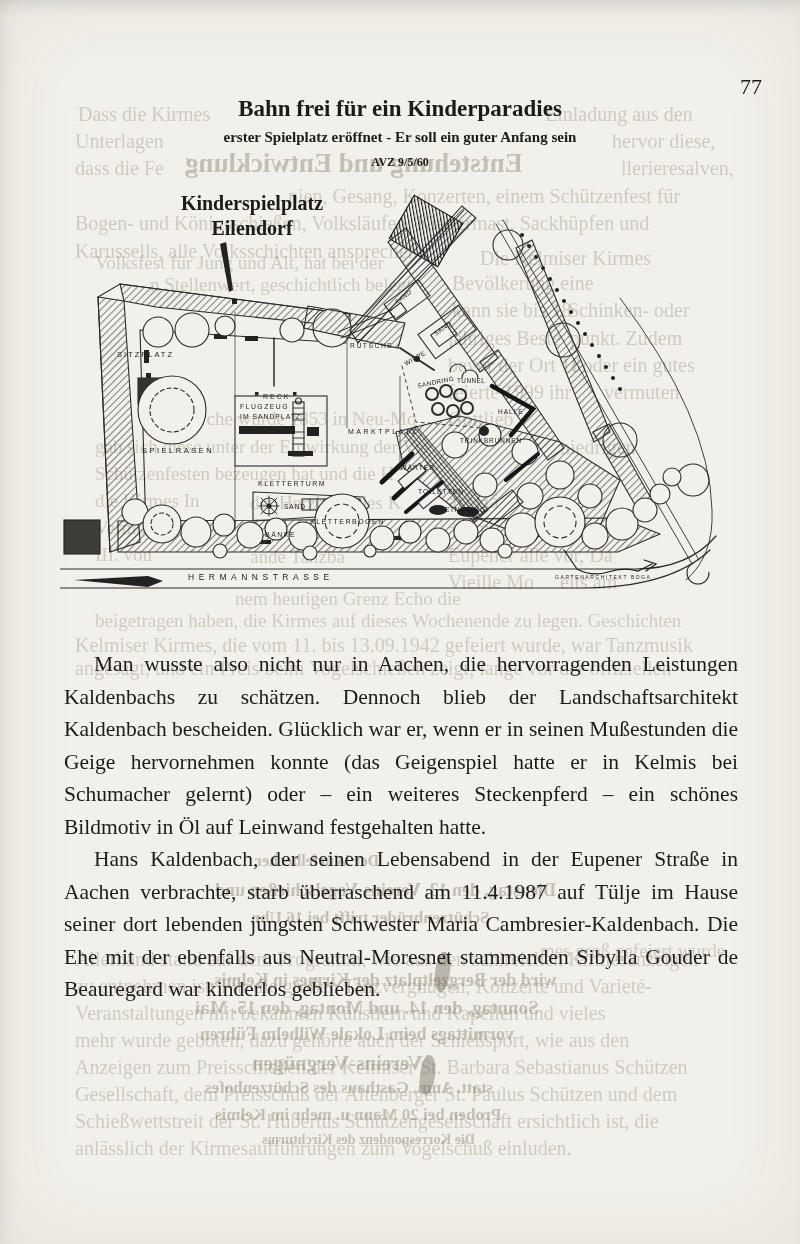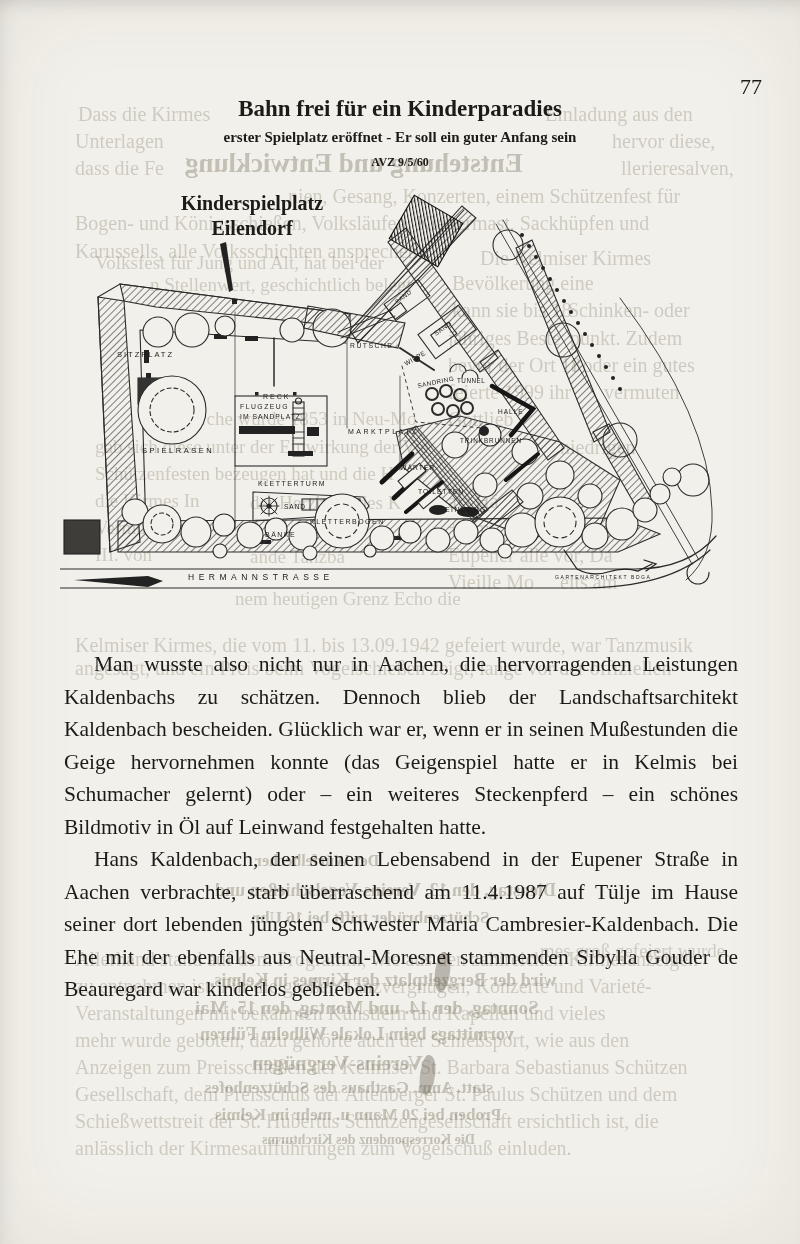--- a/index.html
+++ b/index.html
@@ -62,20 +62,21 @@
       <span class="g" style="left: 250px; top: 492px; font-size: 19px;">der Herzbahn des K</span>
       <span class="g" style="left: 448px; top: 490px;">als Hä</span>
       <span class="g" style="left: 95px; top: 517px; font-size: 19px;">Vermund weil</span>
       <span class="g" style="left: 448px; top: 517px;">+4 m</span>
       <span class="g" style="left: 95px; top: 544px; font-size: 19px;">III. von</span>
       <span class="g" style="left: 250px; top: 546px; font-size: 19px;">ande Tanzba</span>
       <span class="g" style="left: 448px; top: 544px;">Eupener alle vor, Da</span>
       <span class="g" style="left: 448px; top: 571px;">Vieille Mo</span>
       <span class="g" style="left: 560px; top: 571px;">eits am</span>
       <span class="g" style="left: 235px; top: 588px; font-size: 19px;">nem heutigen  Grenz Echo  die</span>
+      <span class="g" style="left: 95px; top: 610px; font-size: 19px;">beigetragen haben, die Kirmes auf dieses Wochenende zu legen. Geschichten</span>
       <span class="g" style="left: 75px; top: 634px;">Kelmiser Kirmes, die vom 11. bis 13.09.1942 gefeiert wurde, war Tanzmusik</span>
       <span class="g" style="left: 75px; top: 657px;">angesagt, und ein Preis beim Vogelschießen zeigt, lange vor der offiziellen</span>
       <span class="g g-m" style="left: 255px; top: 852px; font-size: 16px;">Der Würfelbecher</span>
       <span class="g g-m" style="left: 215px; top: 880px; font-size: 18px;">Dienstag, den 13. Vereins-Vogelschießen und</span>
       <span class="g g-m" style="left: 250px; top: 908px; font-size: 17px;">Schützenbrüder trifft bei 16 Uhr,</span>
       <span class="g" style="left: 540px; top: 940px; font-size: 19px;">mes groß gefeiert wurde.</span>
       <span class="g" style="left: 75px; top: 948px;">Allerhand stand auf dem Programm, wie aus den zahlreichen Kirmesanzeigen</span>
       <span class="g" style="left: 75px; top: 975px;">zu entnehmen ist. Für die großen Tanzvergnügen, Konzerte und Varieté-</span>
       <span class="g" style="left: 75px; top: 1029px;">mehr wurde geboten, dazu gehörte auch der Schießsport, wie aus den</span>
       <span class="g" style="left: 75px; top: 1002px;">Veranstaltungen mit bekannten Künstlern und Kapellen und vieles</span>

